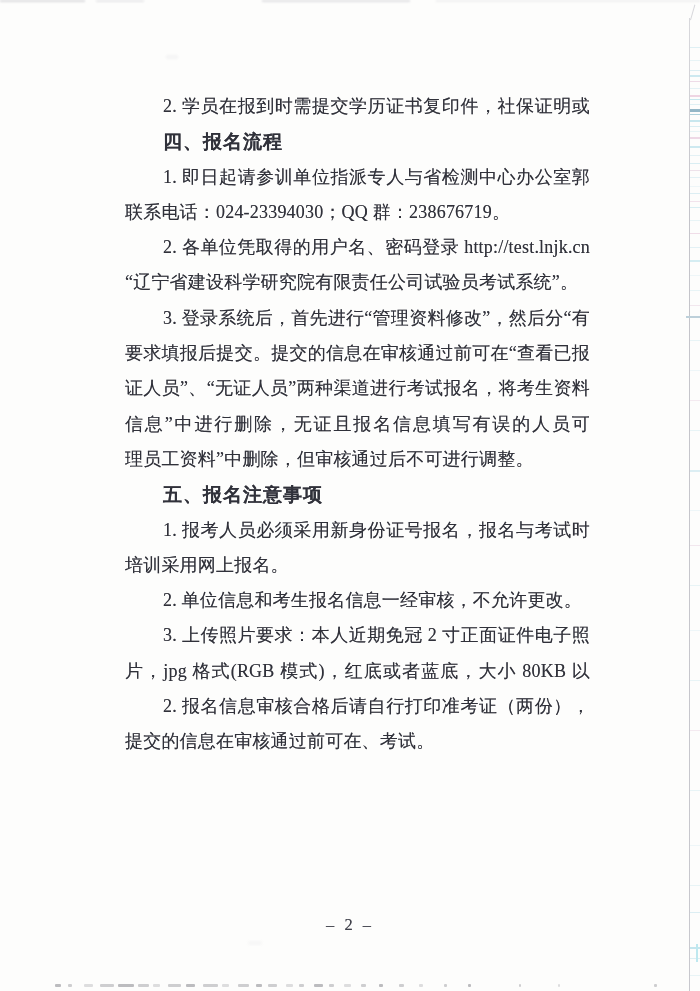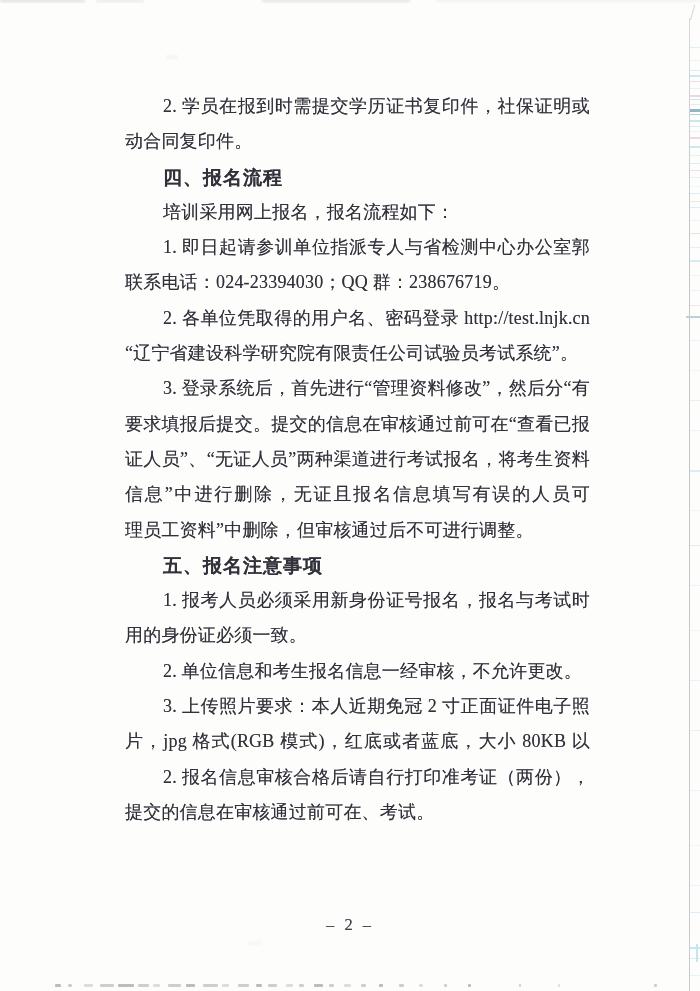--- a/index.html
+++ b/index.html
@@ -77,35 +77,33 @@
     background:#b2b2ba;
     filter:blur(.8px);
   }
 </style>
 </head>
 <body>
 
 <div id="page">
   <div id="doc-body">
       <div class="line indent fill">2. 学员在报到时需提交学历证书复印件，社保证明或劳</div>
-      <div class="line">动合同复印件。</div>
       <div class="line indent heading">四、报名流程</div>
-      <div class="line indent">培训采用网上报名，报名流程如下：</div>
       <div class="line indent fill">1. 即日起请参训单位指派专人与省检测中心办公室郭</div>
       <div class="line">联系电话：024-23394030；QQ 群：238676719。</div>
       <div class="line indent fill">2. 各单位凭取得的用户名、密码登录 http://test.lnjk.cn</div>
       <div class="line">“辽宁省建设科学研究院有限责任公司试验员考试系统”。</div>
       <div class="line indent fill">3. 登录系统后，首先进行“管理资料修改”，然后分“有</div>
       <div class="line fill">要求填报后提交。提交的信息在审核通过前可在“查看已报名</div>
       <div class="line fill">证人员”、“无证人员”两种渠道进行考试报名，将考生资料按</div>
       <div class="line fill">信息”中进行删除，无证且报名信息填写有误的人员可在“管</div>
       <div class="line">理员工资料”中删除，但审核通过后不可进行调整。</div>
       <div class="line indent heading">五、报名注意事项</div>
       <div class="line indent fill">1. 报考人员必须采用新身份证号报名，报名与考试时使</div>
-      <div class="line">用的身份证必须一致。</div>
+      <div class="line">培训采用网上报名。</div>
       <div class="line indent">2. 单位信息和考生报名信息一经审核，不允许更改。</div>
       <div class="line indent fill">3. 上传照片要求：本人近期免冠 2 寸正面证件电子照</div>
       <div class="line fill">片，jpg 格式(RGB 模式)，红底或者蓝底，大小 80KB 以下。</div>
       <div class="line indent fill">2. 报名信息审核合格后请自行打印准考证（两份），持</div>
       <div class="line">提交的信息在审核通过前可在、考试。</div>
     </div>
   <div id="page-number">– 2 –</div>
   <div id="edge-curve"></div>
   <div id="edge-line"></div>
   <div id="artifacts">

